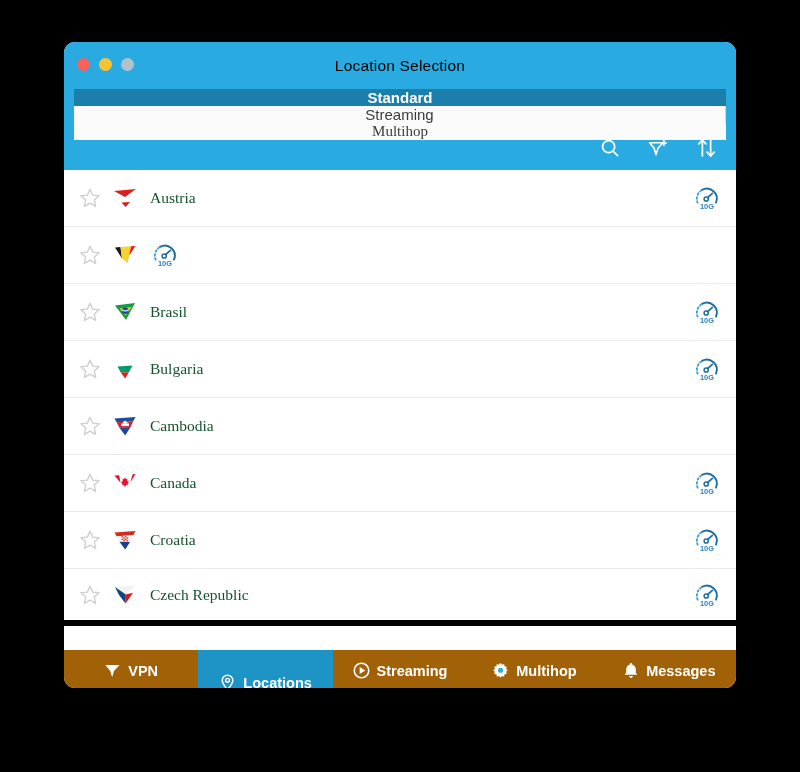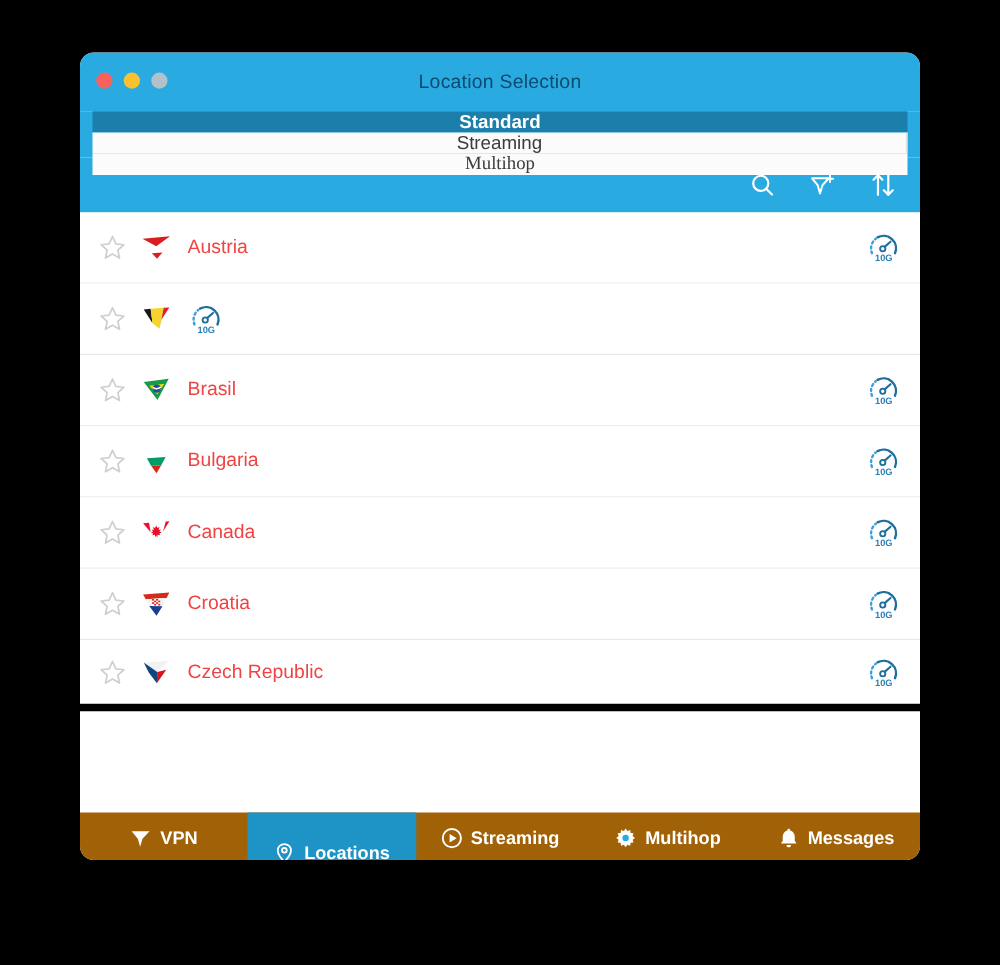--- a/index.html
+++ b/index.html
@@ -47,21 +47,21 @@
   }
   .traffic.red    { left: 13px; background: #f9615c; }
   .traffic.yellow { left: 35px; background: #f9c22e; }
   .traffic.gray   { left: 57px; background: #b3c1cb; }
 
   #window-title {
     position: absolute;
     left: 0; right: 0;
     top: 15px;
     text-align: center;
-    color: #0c4a6e;
+    color: #000000;
     font-size: 15.5px;
     letter-spacing: 0.2px;
   }
 
   
   #tabstrip {
     height: 37px;
     background: #29abe2;
     display: flex;
     padding: 0 10px;
@@ -138,23 +138,24 @@
     width: 28px;
     height: 28px;
     flex: 0 0 28px;
     margin-right: 11px;
     position: relative;
   }
   .flag svg { display: block; }
 
   .country {
     font-size: 15.5px;
-    color: #ef4444;
+    color: #14532d;
     flex: 1 1 auto;
     white-space: nowrap;
+    font-family: Liberation Serif, serif;
   }
 
   .speed {
     width: 30px;
     height: 30px;
     flex: 0 0 30px;
     position: relative;
   }
   .speed.hidden { visibility: hidden; }
 
@@ -326,20 +327,41 @@
           <svg width="30" height="30" viewBox="0 0 30 30">
             <path d="M5.6 19.6 A10 10 0 0 1 8.6 8.0" fill="none" stroke="#3aa0dd" stroke-width="1.9" stroke-linecap="round" stroke-dasharray="1.6 2.4"></path>
             <path d="M10.0 6.9 A10 10 0 0 1 24.0 19.6" fill="none" stroke="#1f6f9e" stroke-width="1.9" stroke-linecap="round"></path>
             <circle cx="14.2" cy="16.0" r="2.1" fill="none" stroke="#1f6f9e" stroke-width="1.5"></circle>
             <line x1="15.7" y1="14.5" x2="20.4" y2="10.4" stroke="#1f6f9e" stroke-width="1.7" stroke-linecap="round"></line>
             <text x="15" y="26.2" text-anchor="middle" fill="#2a7fb8" font-family="Liberation Sans, sans-serif" font-size="7.4" font-weight="bold">10G</text>
           </svg>
         </span>
       </div>
 
+      <div class="row">
+        <span class="star">
+          <svg width="24" height="24" viewBox="0 0 24 24" fill="none" stroke="#cfcfcf" stroke-width="1.4" stroke-linejoin="round">
+            <path d="M12 3.2 L14.7 9.1 L21.1 9.8 L16.3 14.1 L17.6 20.4 L12 17.2 L6.4 20.4 L7.7 14.1 L2.9 9.8 L9.3 9.1 Z"></path>
+          </svg>
+        </span>
+        <span class="flag">
+          <svg width="28" height="28" viewBox="0 0 28 28">
+            <polygon points="3.5,6.5 24.5,5 22.3,9.3 5.6,10.3" fill="#1f4b9c"></polygon>
+            <polygon points="5.6,10.3 22.3,9.3 19.0,16.0 8.4,15.8" fill="#d3212c"></polygon>
+            <polygon points="8.4,15.8 19.0,16.0 14.2,23.5" fill="#1f4b9c"></polygon>
+            <g fill="#ffffff">
+              <rect x="10.4" y="11.4" width="7.6" height="2.7"></rect>
+              <rect x="12.0" y="9.9" width="4.4" height="1.6"></rect>
+              <rect x="13.4" y="8.8" width="1.6" height="1.4"></rect>
+            </g>
+          </svg>
+        </span>
+        <span class="country">Cambodia</span>
+        <span class="speed hidden"></span>
+      </div>
 
       <div class="row">
         <span class="star">
           <svg width="24" height="24" viewBox="0 0 24 24" fill="none" stroke="#cfcfcf" stroke-width="1.4" stroke-linejoin="round">
             <path d="M12 3.2 L14.7 9.1 L21.1 9.8 L16.3 14.1 L17.6 20.4 L12 17.2 L6.4 20.4 L7.7 14.1 L2.9 9.8 L9.3 9.1 Z"></path>
           </svg>
         </span>
         <span class="flag">
           <svg width="28" height="28" viewBox="0 0 28 28">
             <polygon points="3.5,6.5 24.5,5 15.5,20.5" fill="#ffffff"></polygon>

